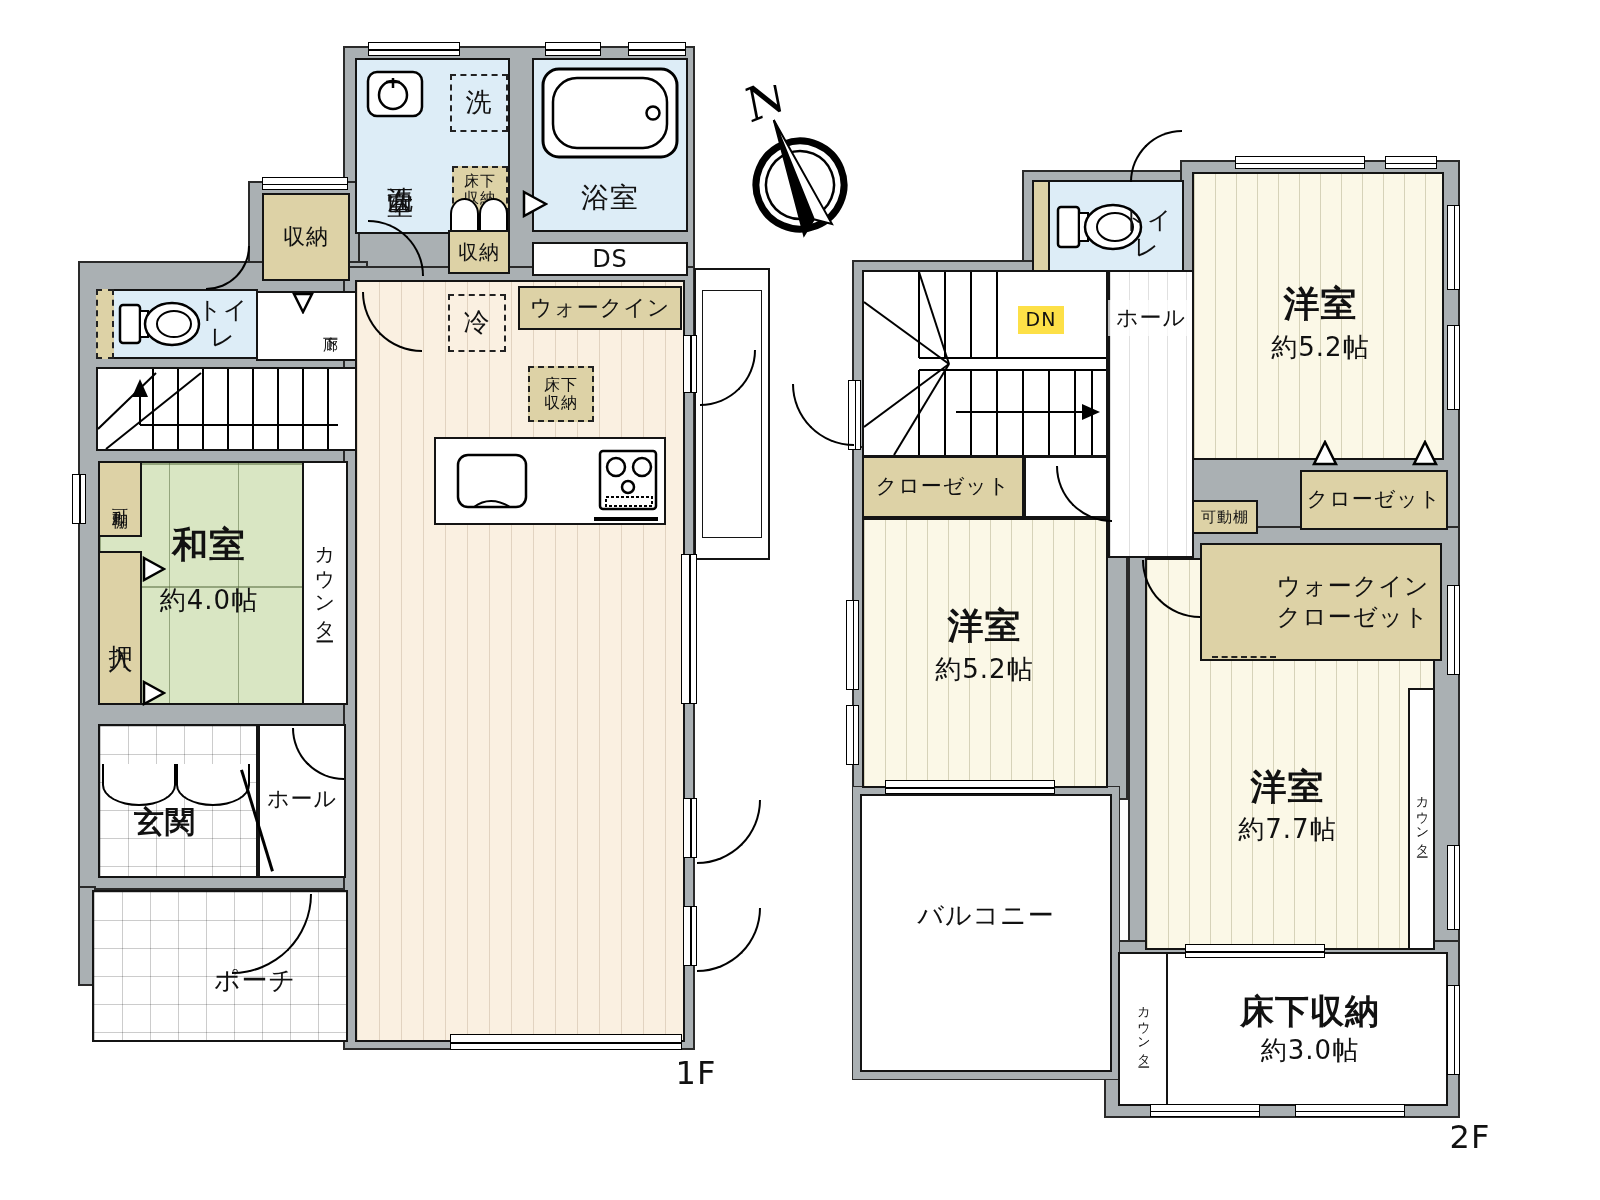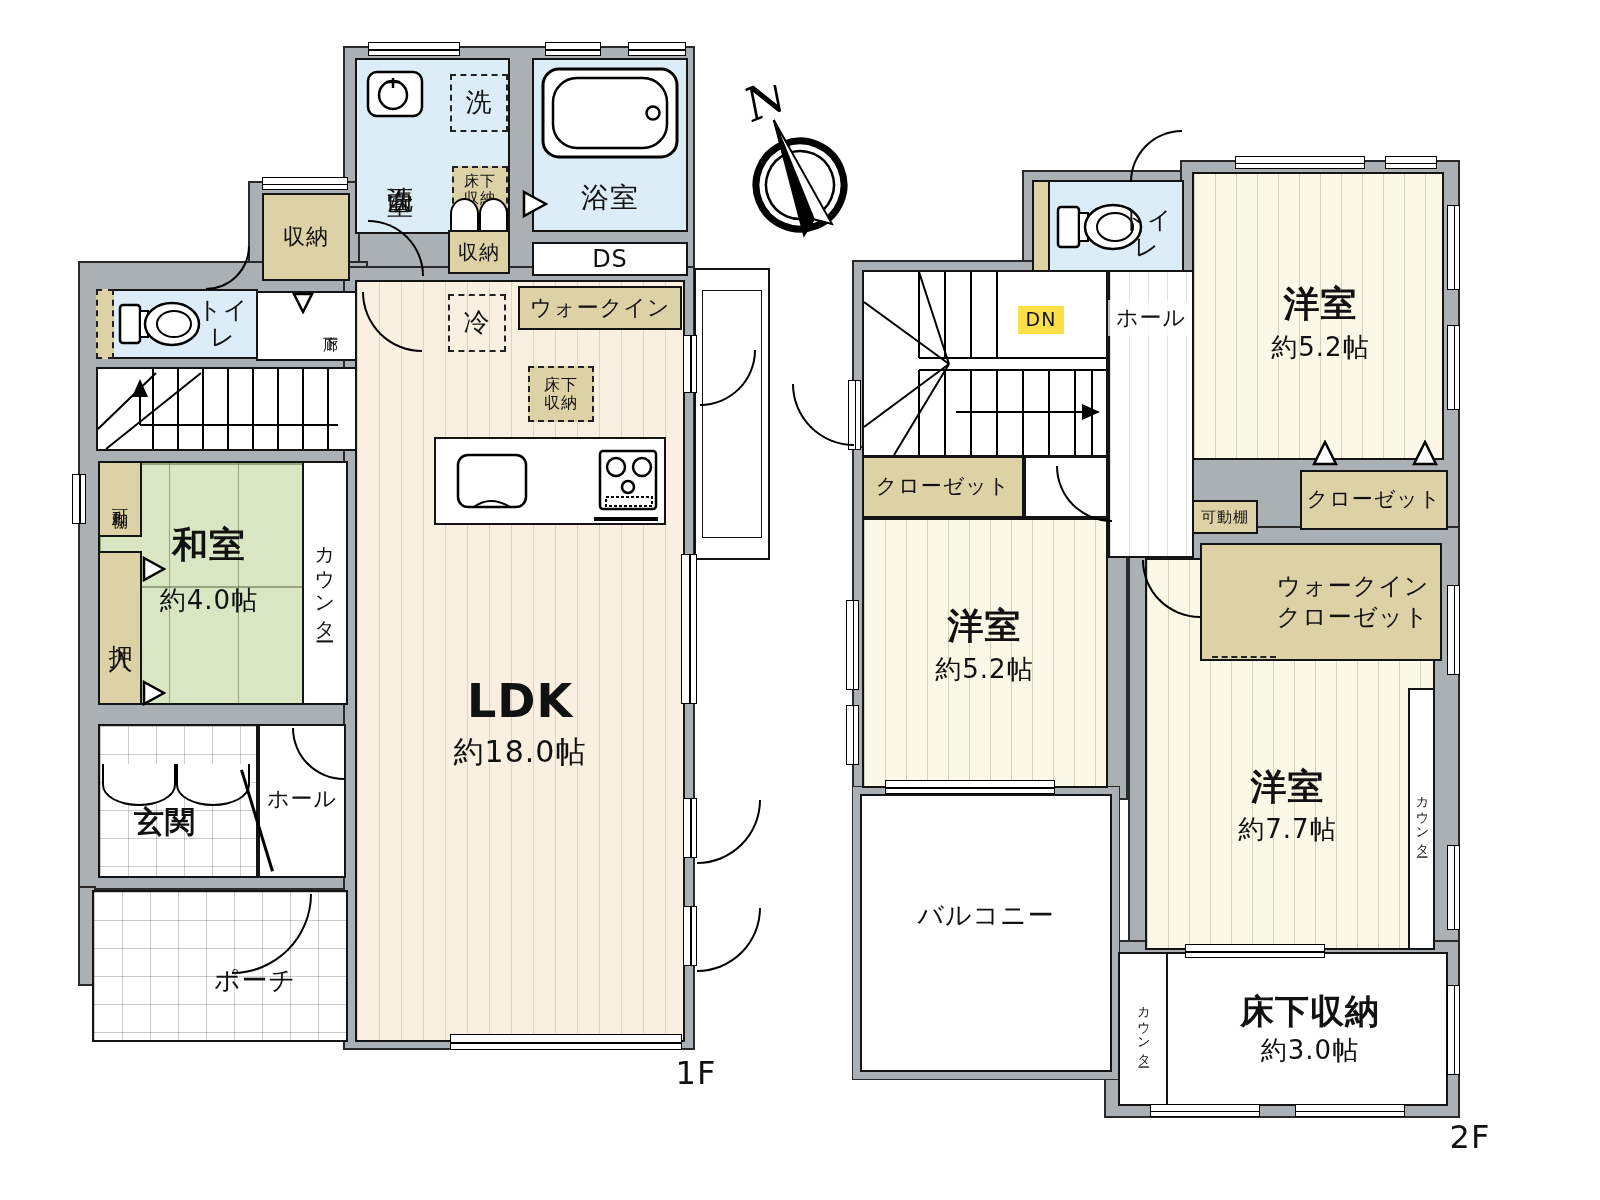--- a/index.html
+++ b/index.html
@@ -204,24 +204,20 @@
       <rect x="22" y="16" width="68" height="52" rx="10" fill="#fff" stroke="#000" stroke-width="2.5"></rect>
       <path d="M38 68 q16 -12 36 0" fill="none" stroke="#000" stroke-width="2"></path>
       <rect x="164" y="12" width="56" height="58" rx="3" fill="#fff" stroke="#000" stroke-width="2.5"></rect>
       <circle cx="180" cy="28" r="9" fill="none" stroke="#000" stroke-width="2.5"></circle>
       <circle cx="206" cy="28" r="9" fill="none" stroke="#000" stroke-width="2.5"></circle>
       <circle cx="192" cy="48" r="6" fill="none" stroke="#000" stroke-width="2.5"></circle>
       <rect x="170" y="58" width="46" height="9" fill="none" stroke="#000" stroke-width="2" stroke-dasharray="3,2"></rect>
       <line x1="158" y1="80" x2="222" y2="80" stroke="#000" stroke-width="4"></line>
     </svg>
   </div>
-  <div class="abs lbl col" style="left:395px;top:655px;width:250px;height:135px">
-    <span style="font-size:46px;font-weight:600">LDK</span>
-    <span style="font-size:30px;margin-top:8px">約18.0帖</span>
-  </div>
   <div class="abs arc sw" style="left:362px;top:292px;width:60px;height:60px"></div>
 
   <div class="abs" style="left:694px;top:268px;width:76px;height:292px;border:2px solid #141414;background:#fff"></div>
   <div class="abs" style="left:702px;top:290px;width:60px;height:248px;border:1.5px solid #141414;background:#fff"></div>
   <div class="abs win v" style="left:683px;top:335px;width:14px;height:58px"></div>
   <div class="abs arc se" style="left:700px;top:350px;width:56px;height:56px"></div>
 
   <div class="abs win h" style="left:368px;top:42px;width:92px;height:14px"></div>
   <div class="abs win h" style="left:545px;top:42px;width:56px;height:14px"></div>
   <div class="abs win h" style="left:628px;top:42px;width:58px;height:14px"></div>

